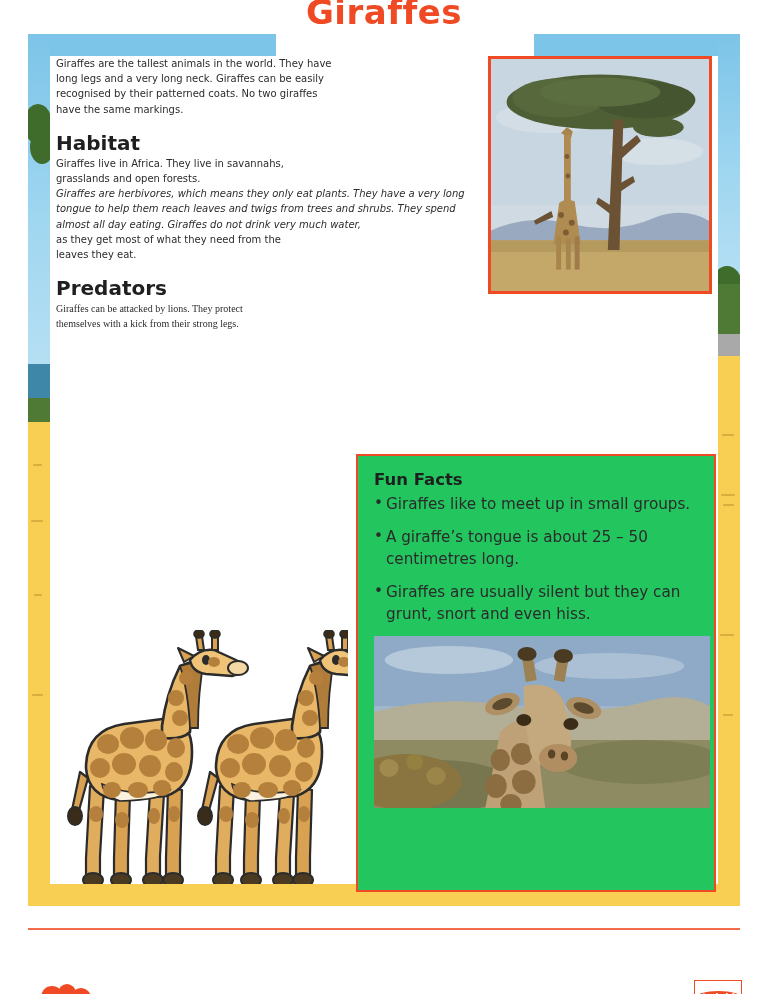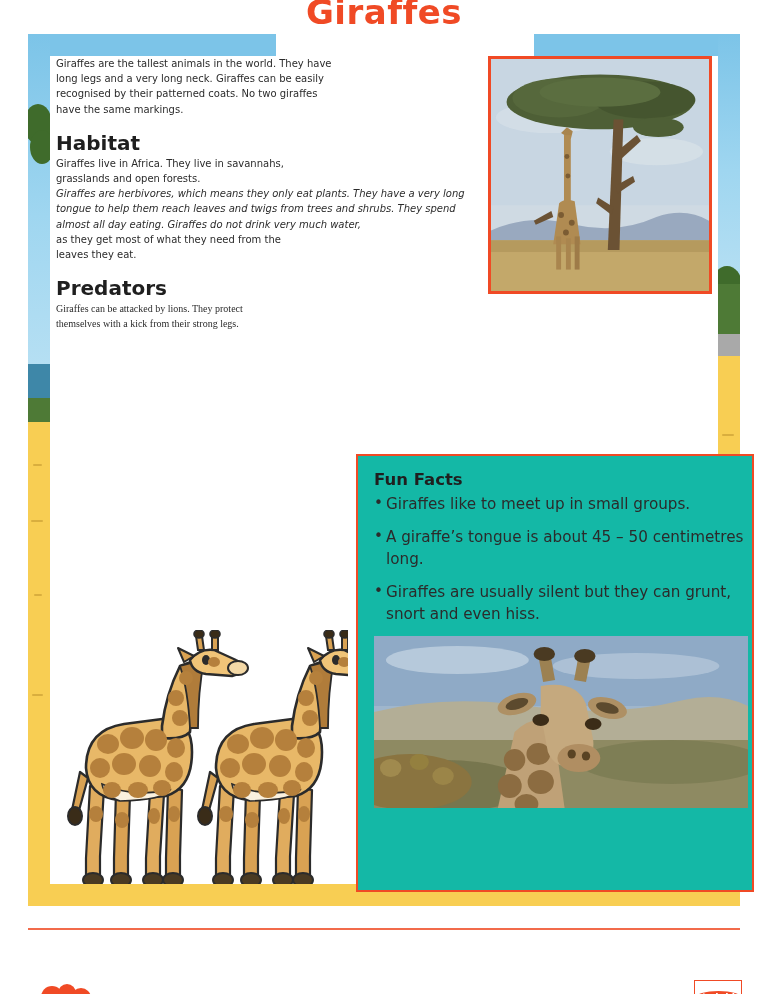--- a/index.html
+++ b/index.html
@@ -137,24 +137,24 @@
     position: relative;
     overflow: hidden;
     background: linear-gradient(180deg,#CBD8E2 0%,#D8DFE4 48%,#C9B98E 60%,#C4A96B 100%);
   }
 
   
   .fun-facts {
     position: absolute;
     left: 300px;
     top: 398px;
-    width: 398px;
+    width: 360px;
     height: 438px;
     border: 2.5px solid #F04A25;
-    background: #14b8a6;
+    background: #22c55e;
     padding: 14px 4px 10px 16px;
   }
   .fun-facts h3 {
     font-size: 16.5px;
     font-weight: bold;
     color: #1F1F1F;
     margin-bottom: 4px;
   }
   .fact-list { list-style: none; }
   .fact-list li {
@@ -347,21 +347,21 @@
   <p class="body-text full-width">Giraffes are herbivores, which means they only eat plants. They have a very long tongue to help them reach leaves and twigs from trees and shrubs. They spend almost all day eating. Giraffes do not drink very much water,</p>
   <p class="body-text col-left" style="width:228px;">as they get most of what they need from the leaves they eat.</p>
 
   <h2 class="section">Predators</h2>
   <p class="body-text col-left" style="width:232px;font-family:Liberation Serif, serif;">Giraffes can be attacked by lions. They protect themselves with a kick from their strong legs.</p>
 
   <div class="fun-facts">
     <h3>Fun Facts</h3>
     <ul class="fact-list">
       <li>Giraffes like to meet up in small groups.</li>
-      <li>A giraffe’s tongue is about 45 – 50 centimetres long.</li>
+      <li>A giraffe’s tongue is about 25 – 50 centimetres long.</li>
       <li>Giraffes are usually silent but they can grunt, snort and even hiss.</li>
     </ul>
 
     <div class="photo-head">
       <svg width="100%" height="100%" viewBox="0 0 314 172" preserveAspectRatio="none">
         <rect x="0" y="0" width="314" height="172" fill="#9FB6CC"></rect>
         <rect x="0" y="0" width="314" height="70" fill="#8FAAC6"></rect>
         <ellipse cx="70" cy="24" rx="60" ry="14" fill="#C3D3E2" opacity="0.75"></ellipse>
         <ellipse cx="220" cy="30" rx="70" ry="13" fill="#BBCCDD" opacity="0.65"></ellipse>
 

